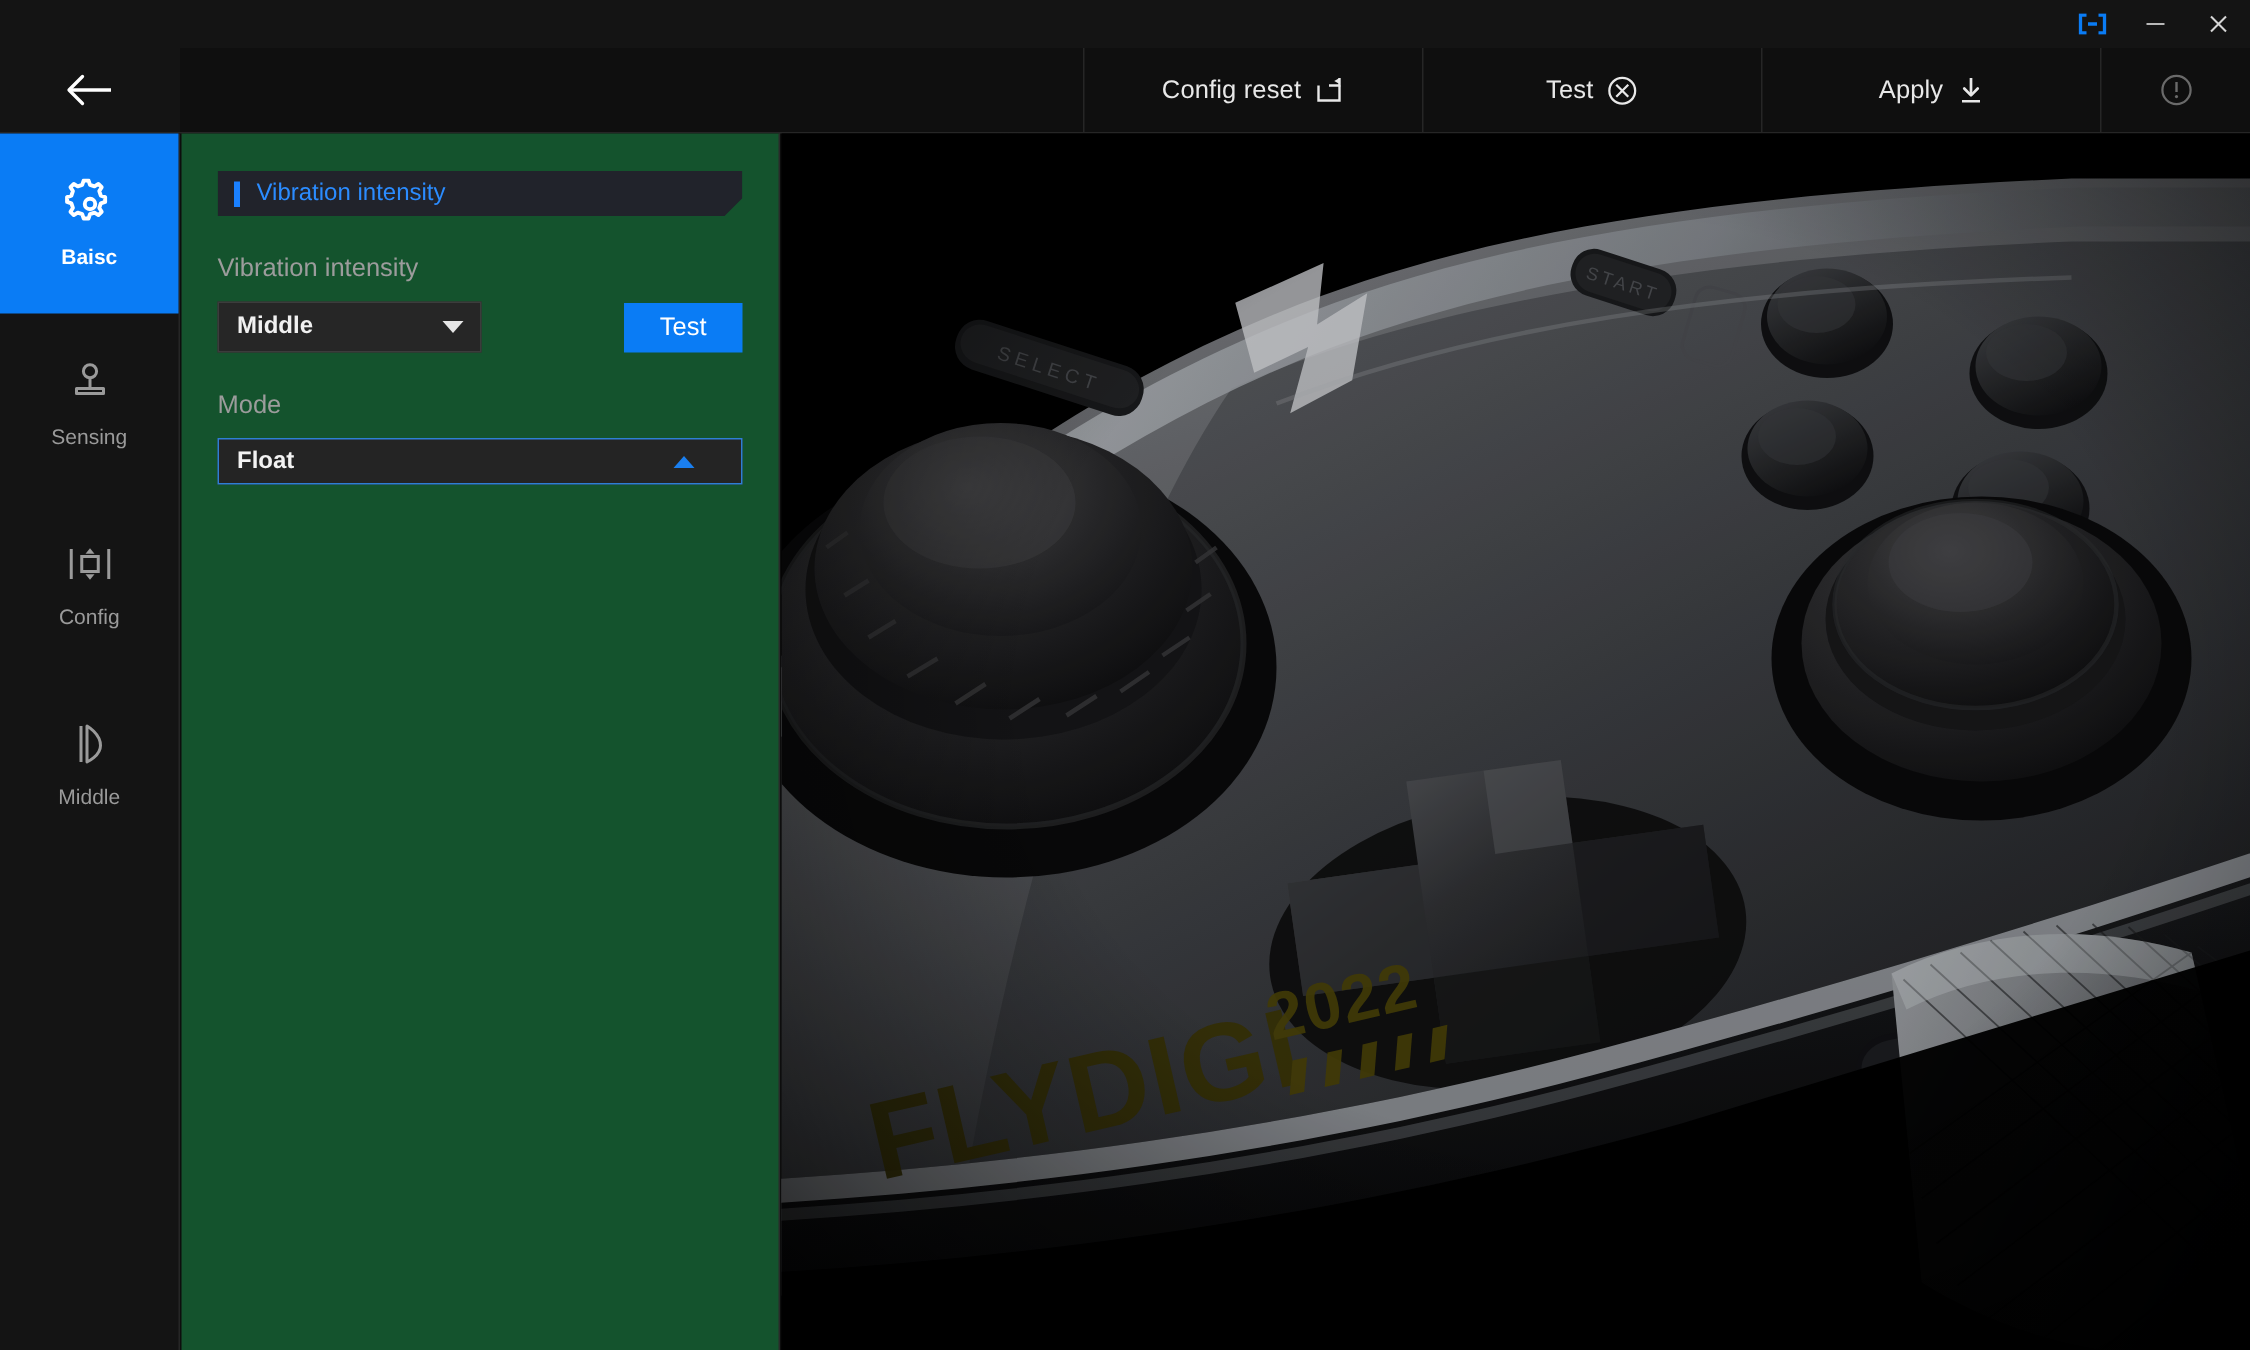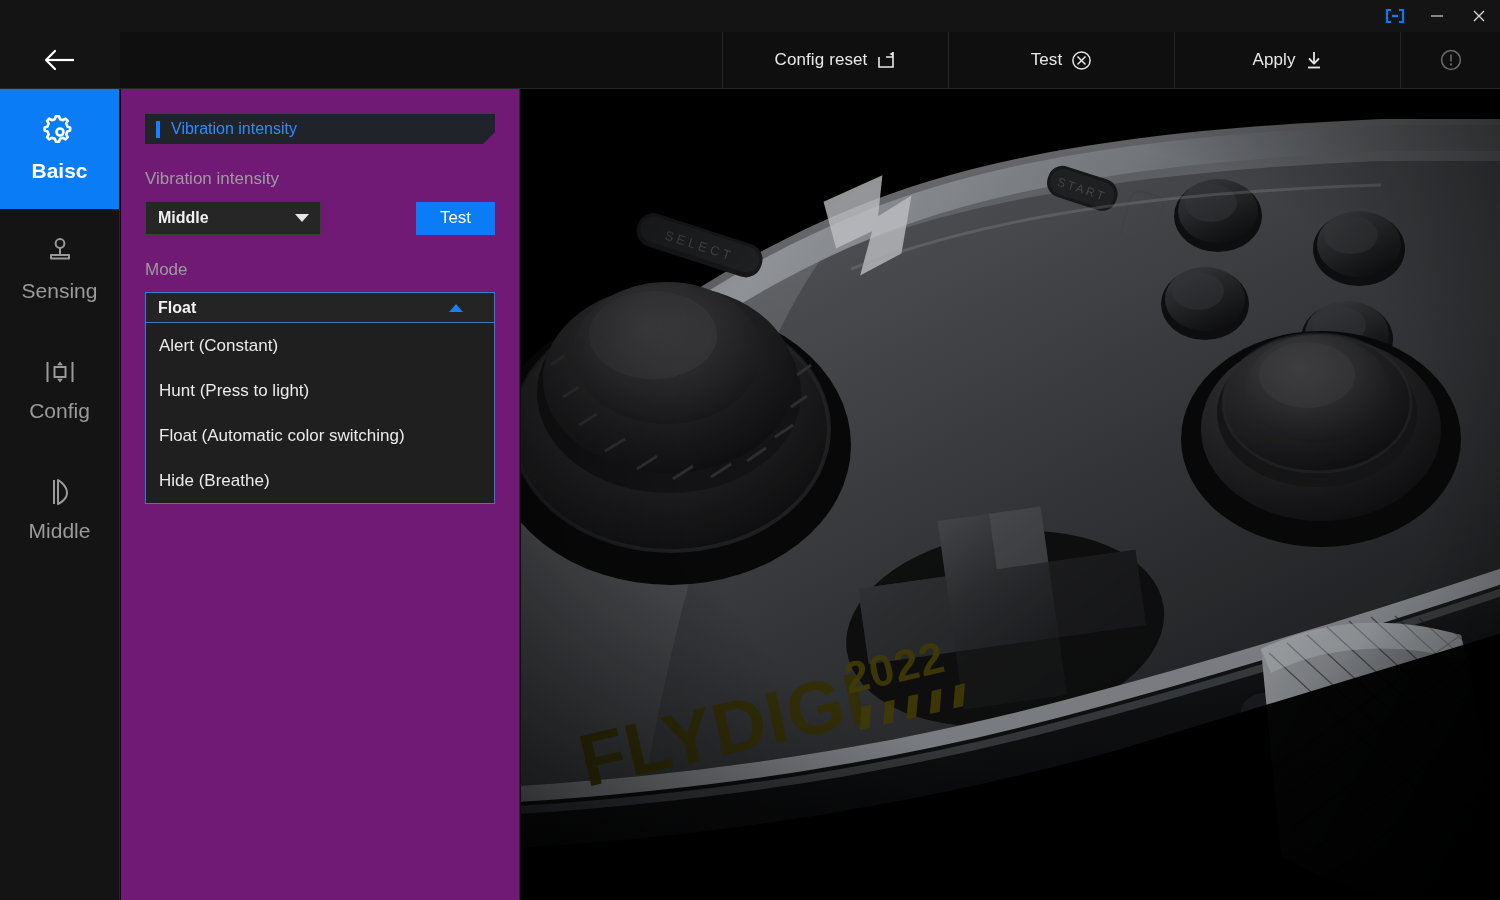--- a/index.html
+++ b/index.html
@@ -72,38 +72,38 @@
     width: 120px; height: 811px;
     background: #141414;
     border-right: 1px solid #262626;
   }
   .nav-item {
     height: 120px;
     display: flex; flex-direction: column;
     align-items: center; justify-content: center;
     gap: 10px;
     color: #9a9a9a;
-    font-size: 21px;
+    font-size: 14px;
     cursor: pointer;
     user-select: none;
   }
   .nav-item .nav-ico { height: 34px; display:flex; align-items:center; justify-content:center;}
   .nav-item.active {
     background: #0a7cf5;
     color: #ffffff;
     font-weight: bold;
   }
   .nav-item.active .nav-ico svg { stroke: #ffffff; fill: none; }
   .nav-item .nav-ico svg { stroke: #9a9a9a; fill: none; }
 
   
   .panel {
     position: absolute; top: 89px; left: 121px;
     width: 399px; height: 811px;
-    background: #701a75;
+    background: #14532d;
     border-right: 1px solid #2a2a2a;
   }
   .sec-header {
     position: relative;
     margin: 25px 24px 0 24px;
     height: 30px;
     background: #21232b;
     display: flex; align-items: center;
     clip-path: polygon(0 0, 100% 0, 100% 60%, calc(100% - 12px) 100%, 0 100%);
   }
@@ -326,34 +326,20 @@
       </div>
     </div>
 
 
     <div class="field-label">Mode</div>
 
     <div class="combo-wrap">
       <div class="combo-head">
         <span>Float</span>
         <span class="caret-up"></span>
-      </div>
-      <div class="combo-list">
-        <div class="combo-opt">
-          <span>Alert (Constant)</span>
-        </div>
-        <div class="combo-opt">
-          <span>Hunt (Press to light)</span>
-        </div>
-        <div class="combo-opt">
-          <span>Float (Automatic color switching)</span>
-        </div>
-        <div class="combo-opt">
-          <span>Hide (Breathe)</span>
-        </div>
       </div>
     </div>
   </div>
 
   <div class="hero">
     <svg width="979" height="811" viewBox="0 0 979 811">
       <defs>
         <linearGradient id="bodyTop" x1="0" y1="0" x2="0.55" y2="1">
           <stop offset="0" stop-color="#8e9094"></stop>
           <stop offset="0.3" stop-color="#6c6e72"></stop>

